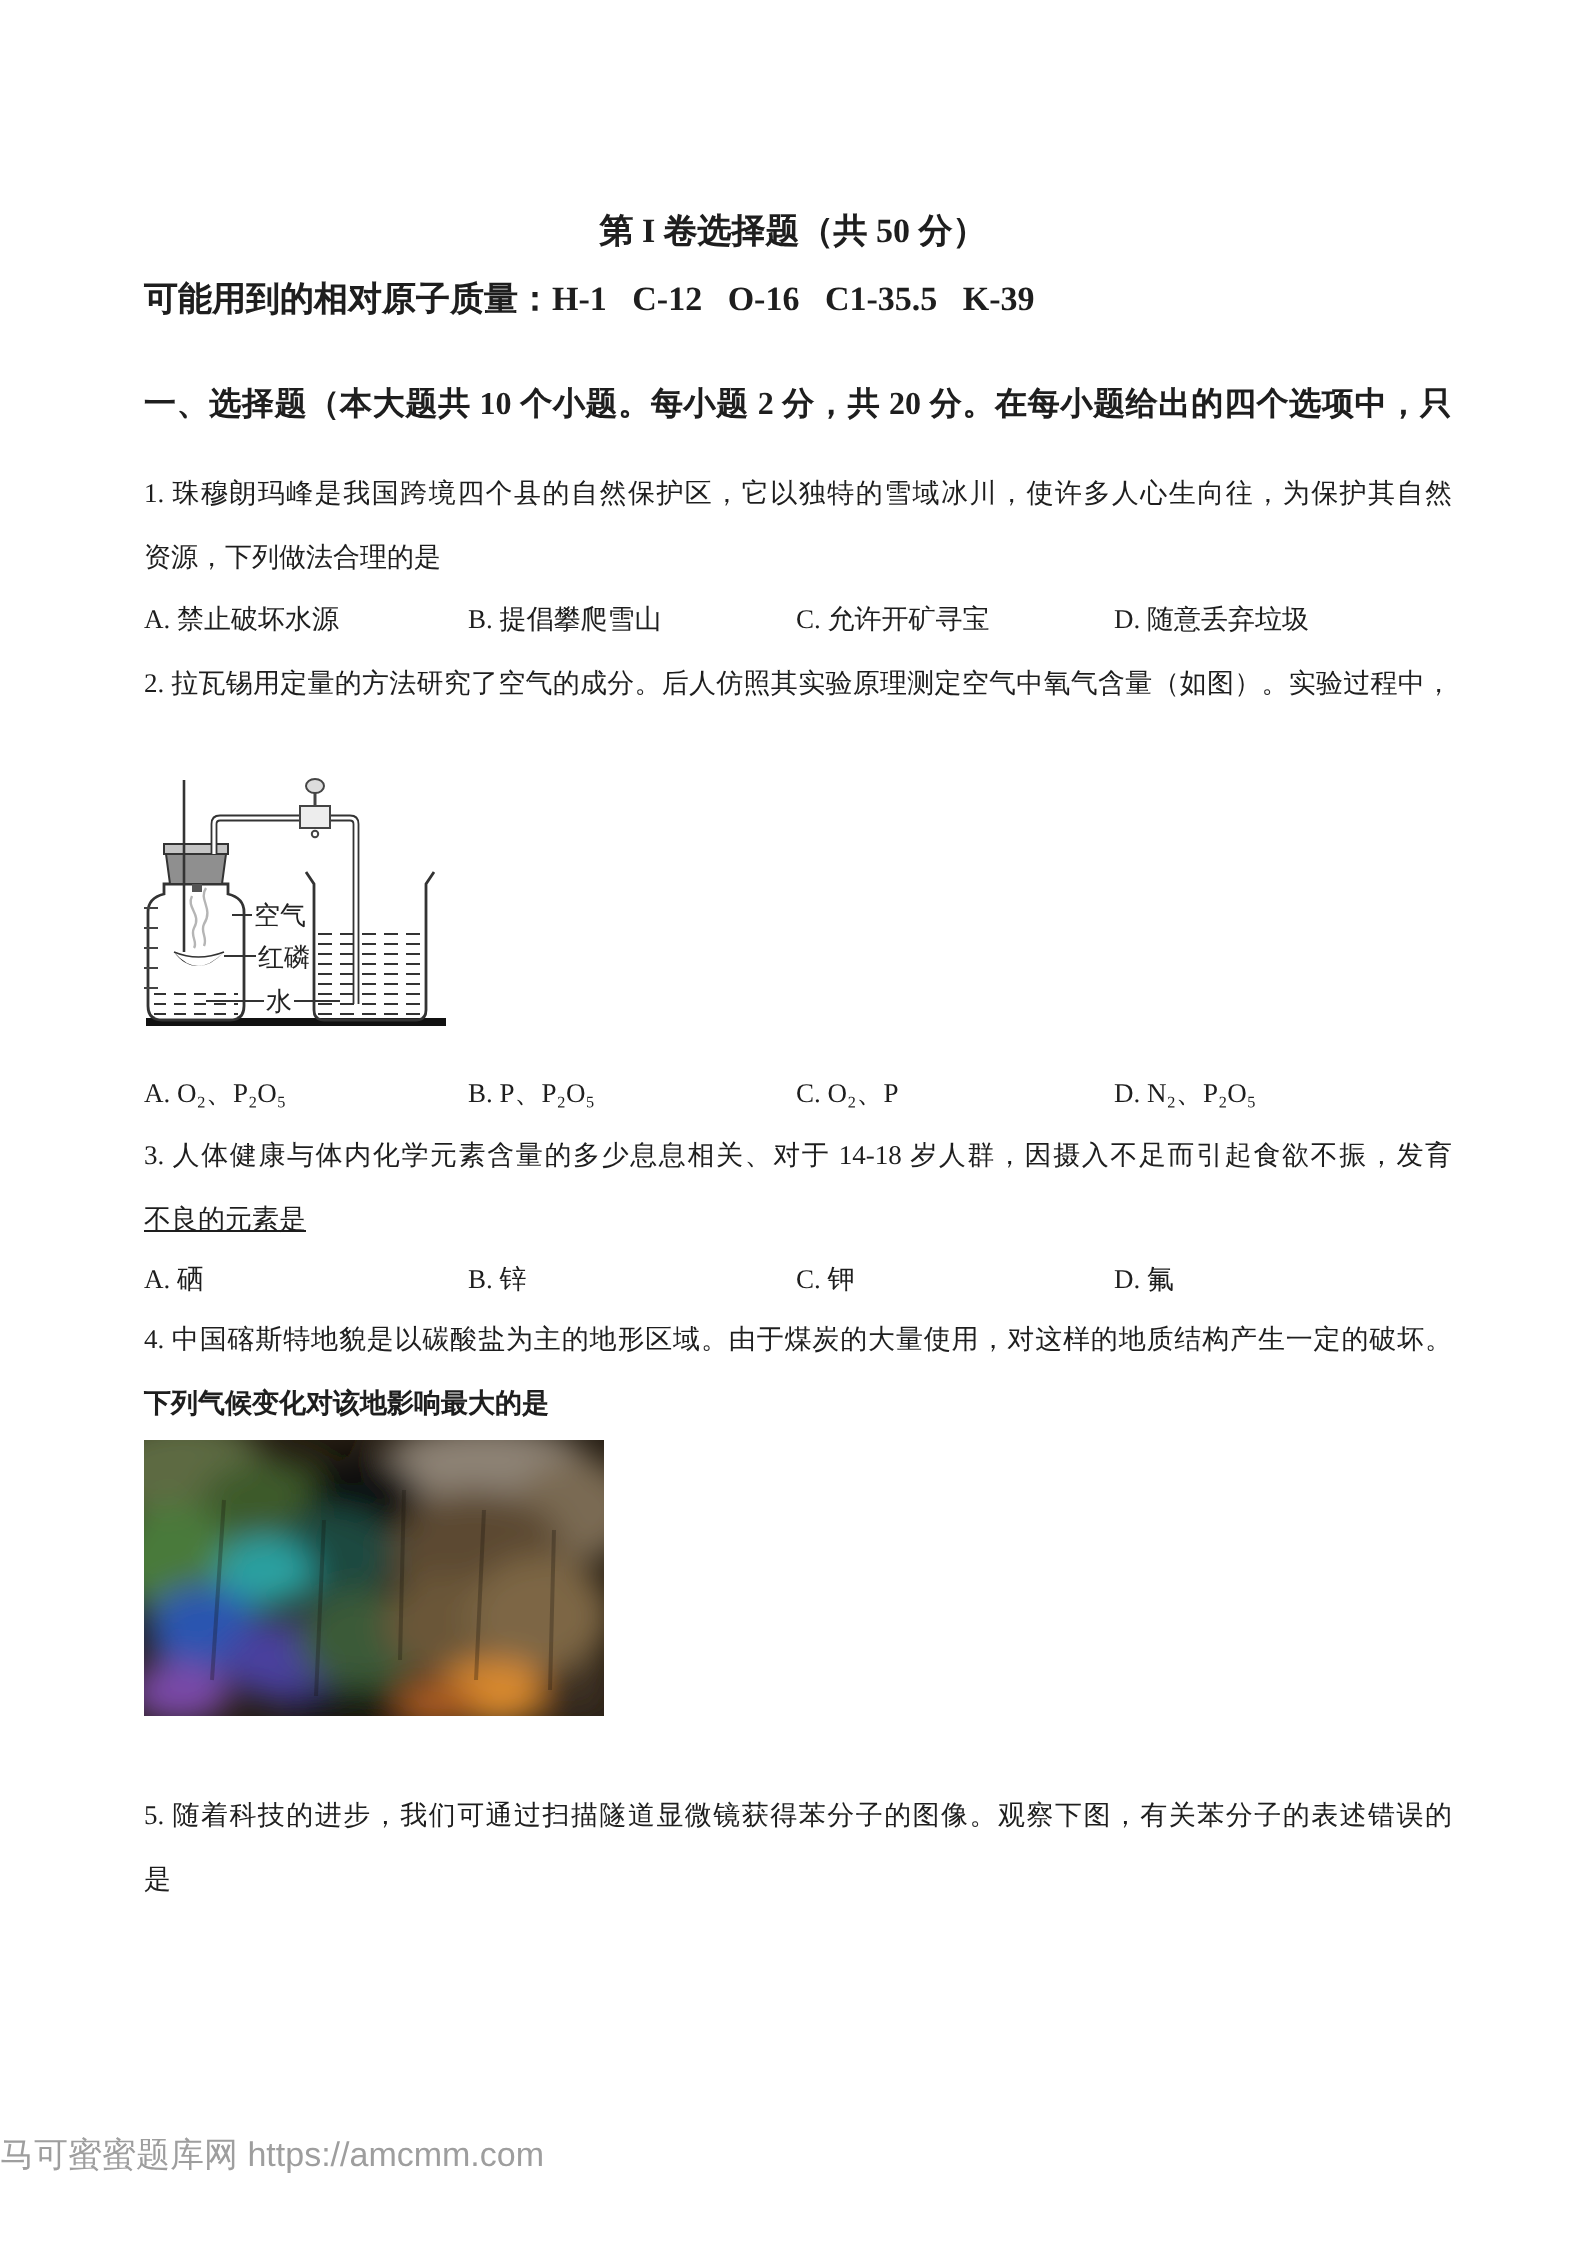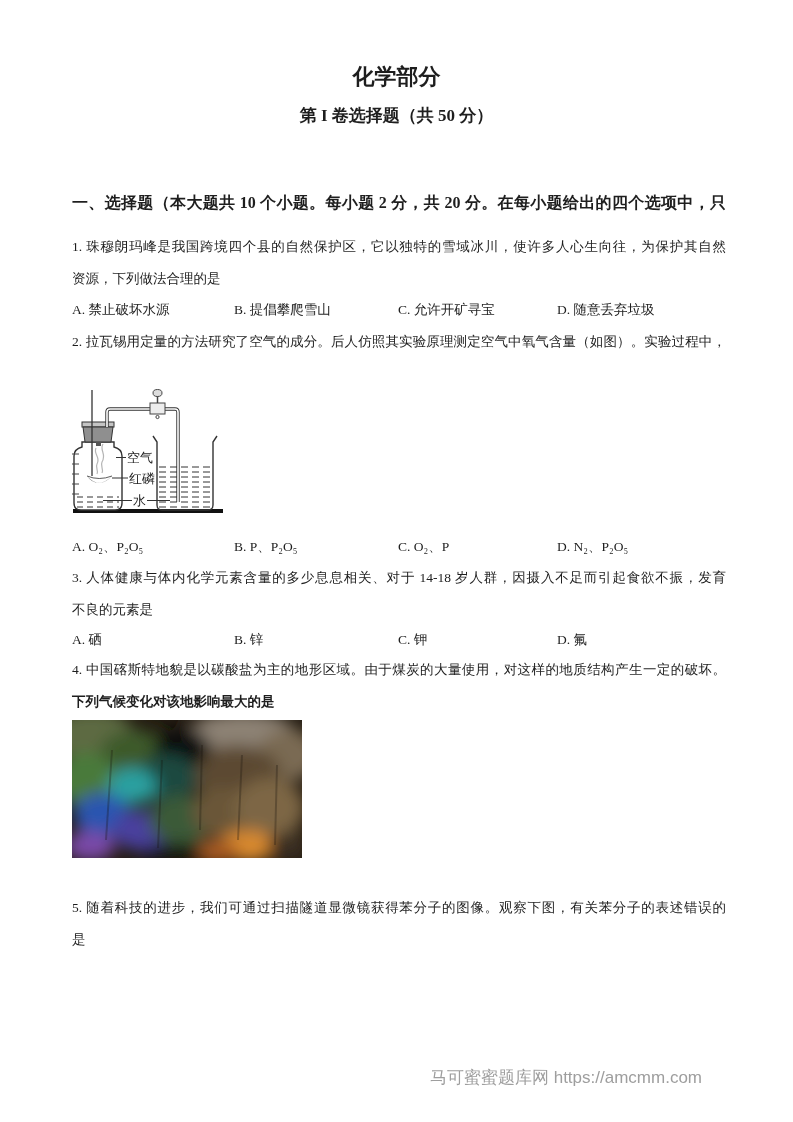--- a/index.html
+++ b/index.html
@@ -23,39 +23,39 @@
   .t-title { top:62px;  font-size:22px; line-height:30px; }
   .t-sec   { top:104px; font-size:17px; line-height:24px; }
   .t-mass  { top:138px; font-size:17px; line-height:24px; }
   .t-i1    { top:172px; font-size:16px; line-height:24px;margin-top:19px; }
   .t-i2    { top:204px; font-size:16px; line-height:24px; }
   .t-q1a { top:236px; } .t-q1b { top:268px; } .t-q1o { top:300px; }
   .t-q2a { top:331px; } .t-q2b { top:363px; }
   .diagram { position:absolute; left:72px; top:386px; }
   .diagram text { font-family:"Liberation Serif","DejaVu Serif",serif; fill:#222; }
   .t-q2o { top:537px; }
-  .t-q3a { top:567px; } .t-q3b { top:599px; } .t-q3o { top:630px; }
+  .t-q3a { top:567px; } .t-q3b { top:599px;text-decoration:underline; } .t-q3o { top:630px; }
   .t-q4a { top:659px; } .t-q4b { top:691px;font-weight:bold; }
   .photo { position:absolute; left:72px; top:720px; width:230px; height:138px; }
   .t-q4o { top:868px; }
   .t-q5a { top:897px; } .t-q5b { top:929px; }
   .footer {
-    position:absolute; top:1066px; left:0; width:702px; text-align:right;
+    position:absolute; top:1066px; left:0; width:702px; text-align:left;
     font-family:"Liberation Sans","DejaVu Sans",sans-serif;
     font-size:17px; color:#9e9e9e;
   }
 </style>
 </head>
 <body>
 
 <div class="page">
 
-  <div class="line center bold t-title">化学部分</div>
   <div class="line center bold t-sec">第 I 卷选择题（共 50 分）</div>
 
+  <div class="line bold t-mass"><span>可能用到的相对原子质量：</span><span>H-1   C-12   O-16   C1-35.5   K-39</span></div>
 
   <div class="line bold just t-i1">一、选择题（本大题共 10 个小题。每小题 2 分，共 20 分。在每小题给出的四个选项中，只</div>
 
   <div class="line just t-q1a">1. 珠穆朗玛峰是我国跨境四个县的自然保护区，它以独特的雪域冰川，使许多人心生向往，为保护其自然</div>
   <div class="line t-q1b">资源，下列做法合理的是</div>
   <div class="opts t-q1o">
     <span>A. 禁止破坏水源</span>
     <span>B. 提倡攀爬雪山</span>
     <span>C. 允许开矿寻宝</span>
     <span>D. 随意丢弃垃圾</span>

